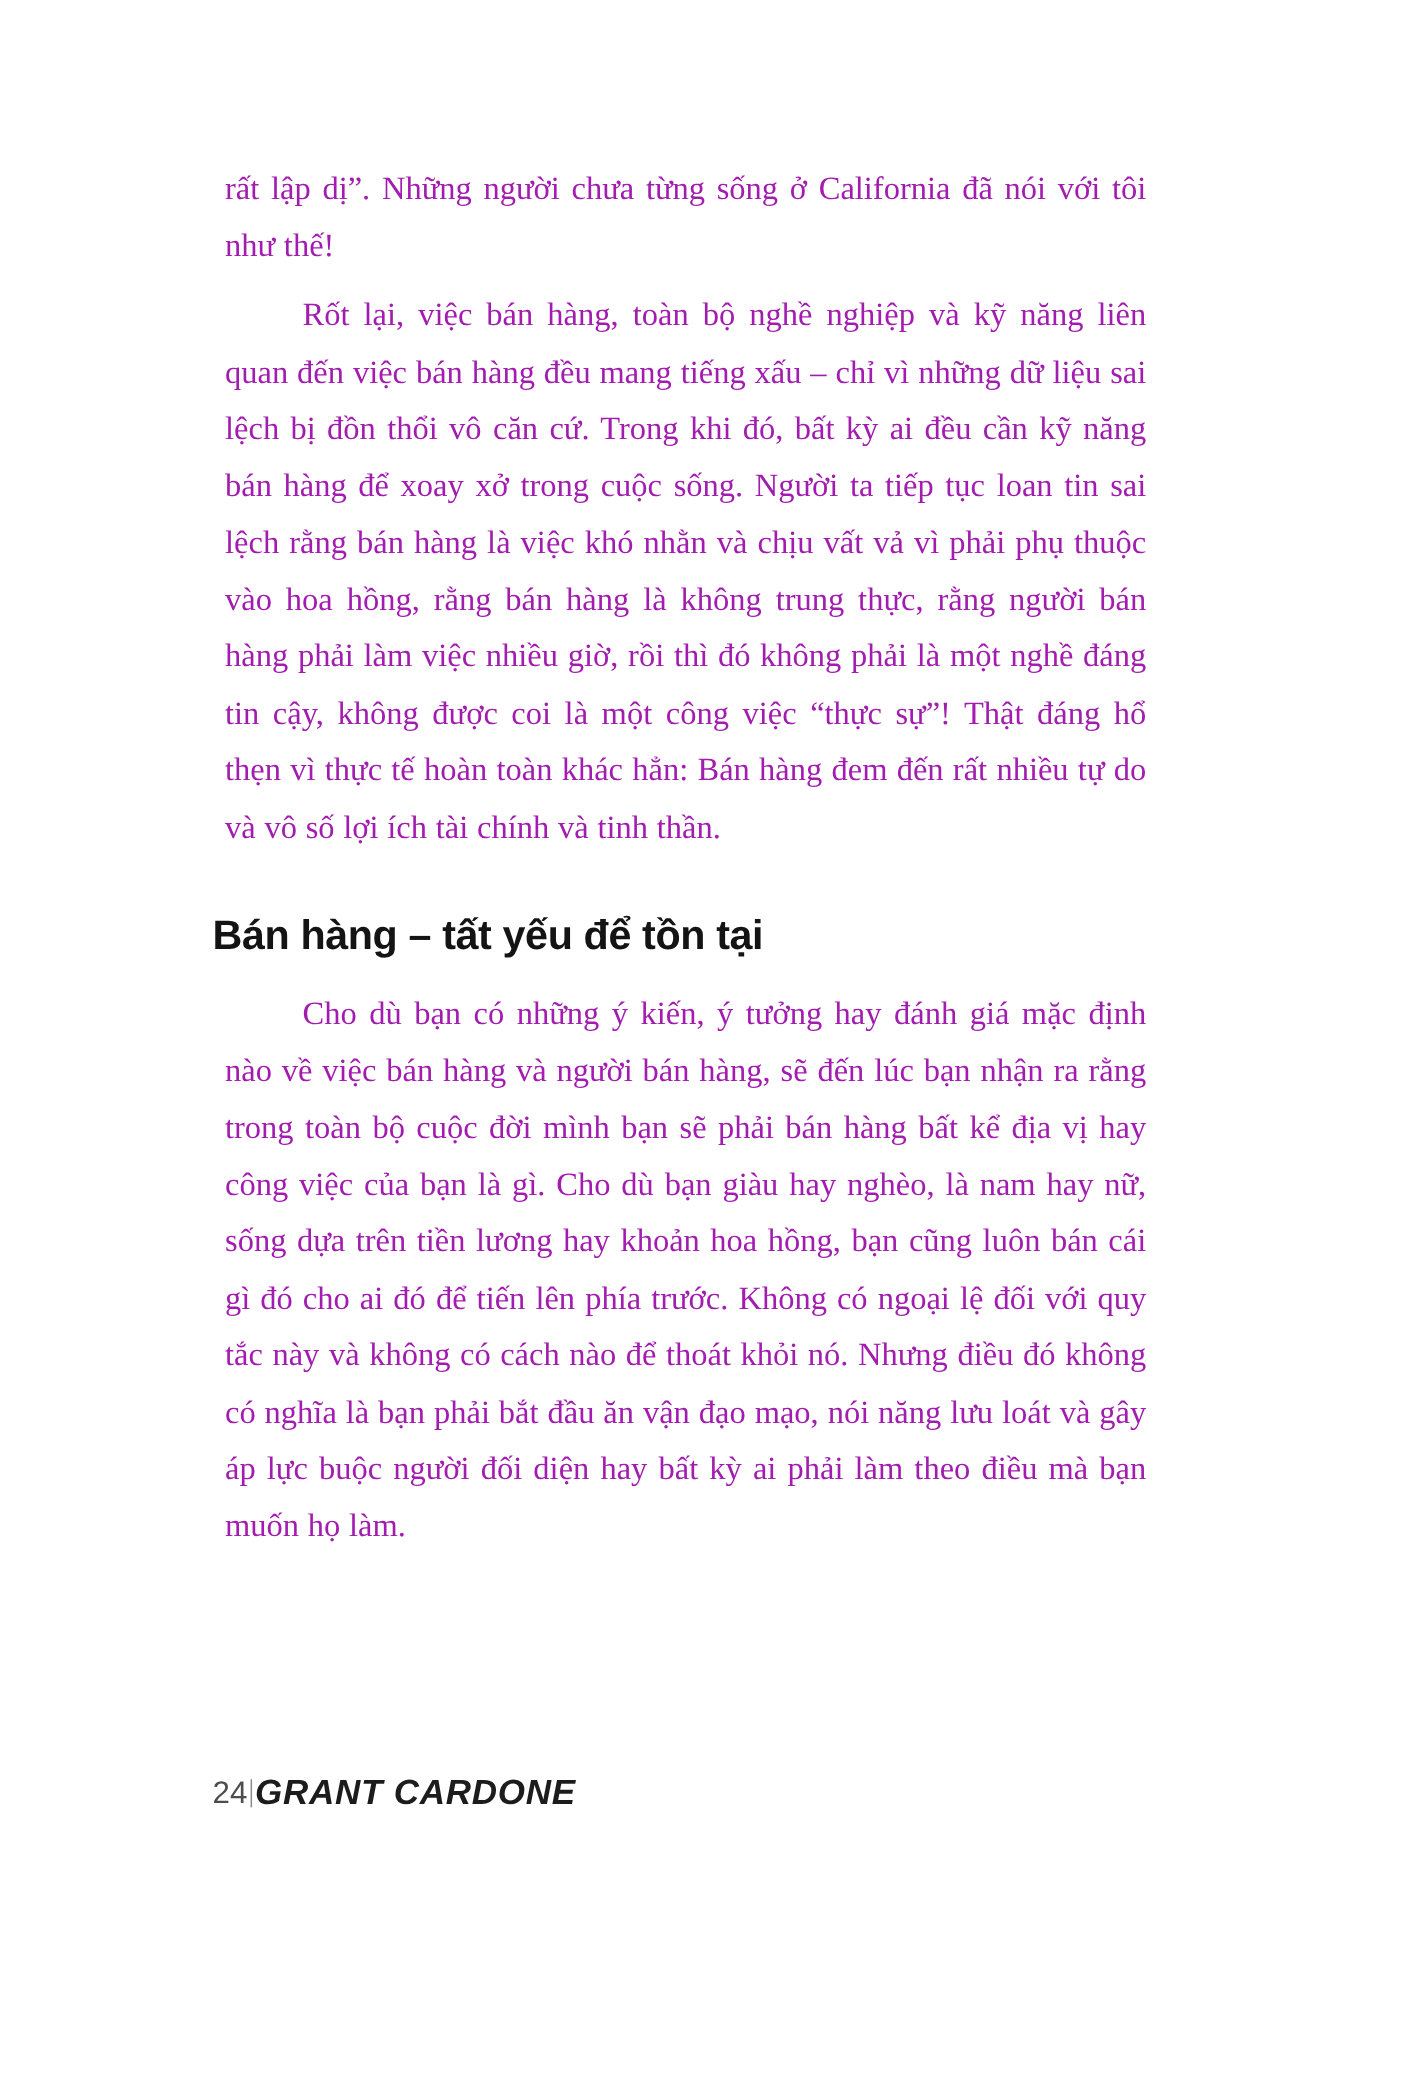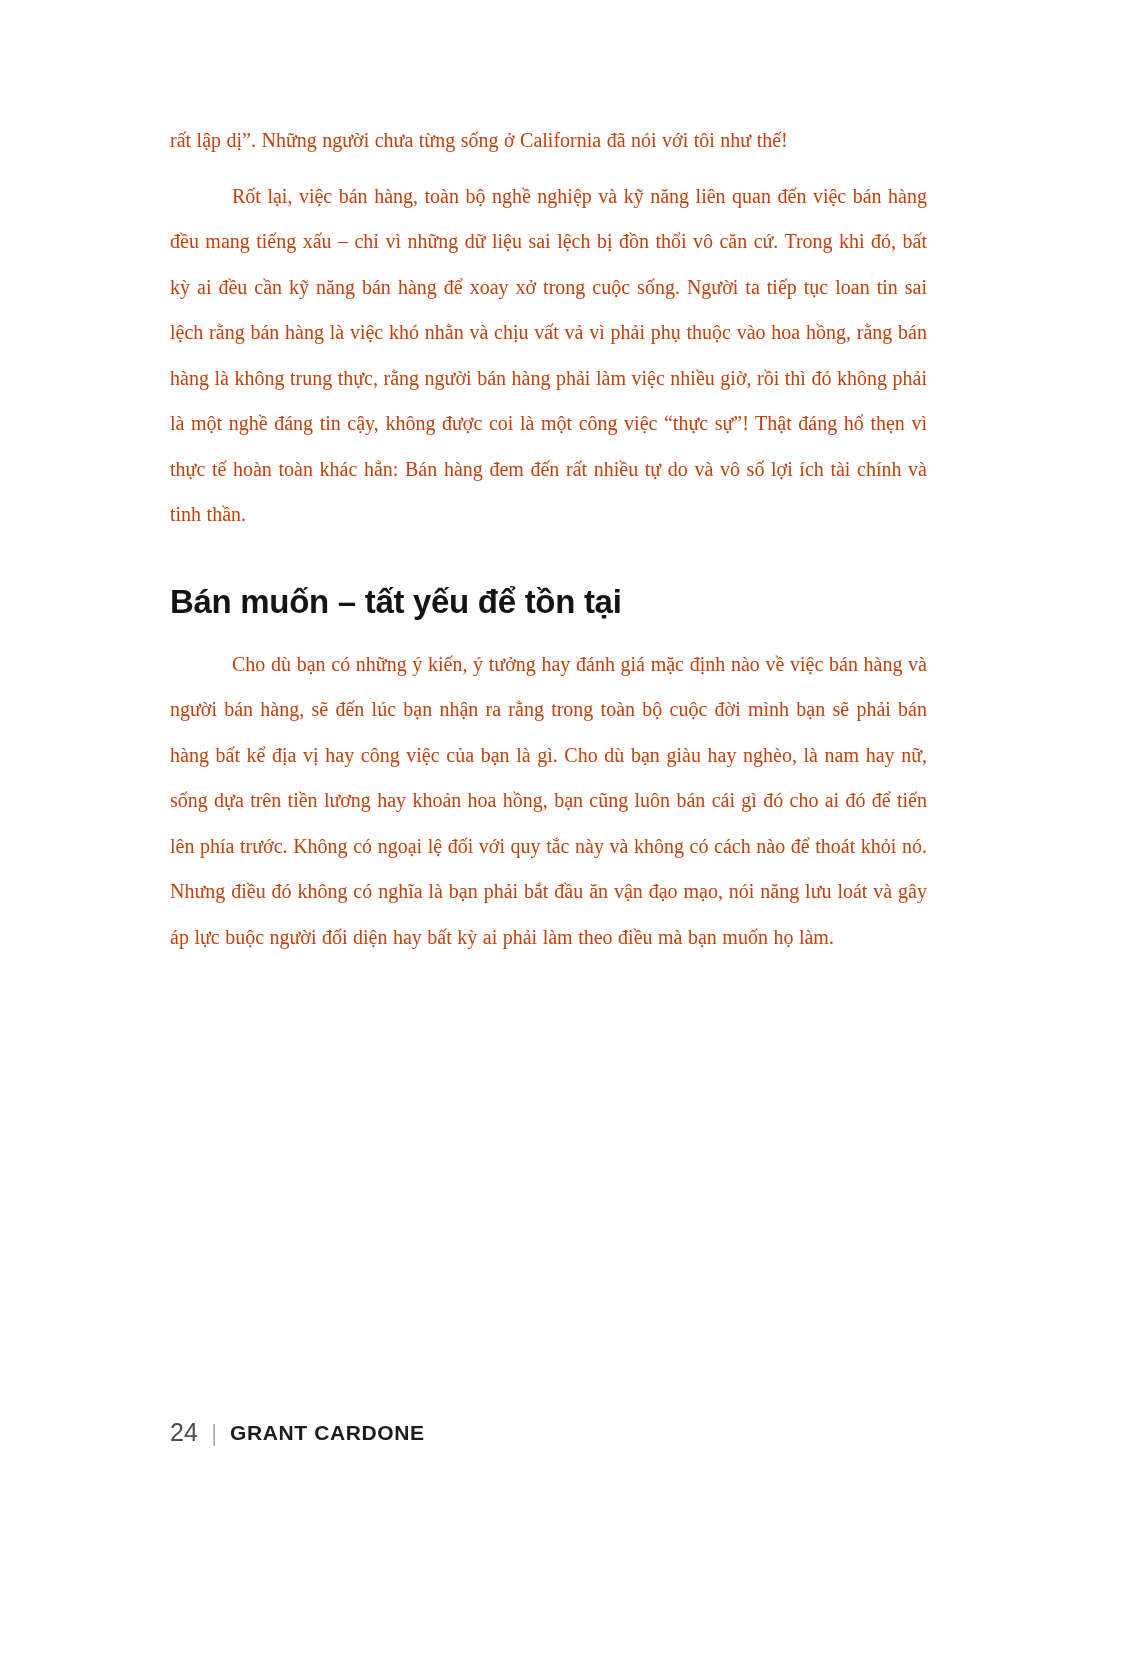--- a/index.html
+++ b/index.html
@@ -13,25 +13,25 @@
     font-family: "Liberation Serif", serif;
     color: #1e1e1e;
   }
   .text-block {
     position: absolute;
     left: 170px;
     top: 118px;
     width: 757px;
   }
   .para {
-    font-size: 20px;
+    font-size: 26px;
     line-height: 45.5px;
     text-align: justify;
-    margin: 0;
-    color: #c2410c;
+    margin: 10px;
+    color: #a21caf;
     word-spacing: 0.5px;
   }
   .para + .para { margin-top: 10px; }
   .para.indent { text-indent: 62px; }
   .para.fill-last { text-align-last: justify; }
   .italic { }
   .heading {
     font-family: "Liberation Sans", sans-serif;
     font-weight: 700;
     font-size: 33px;
@@ -39,53 +39,53 @@
     letter-spacing: -0.3px;
     color: #141414;
     margin: 44px 0 20px 0;
   }
   .footer {
     position: absolute;
     left: 170px;
     top: 1418px;
     display: flex;
     align-items: center;
-    gap: 13px;
     font-family: "Liberation Sans", sans-serif;
   }
   .footer .pagenum {
     font-size: 25px;
     font-weight: 400;
     color: #4d4d4d;
   }
   .footer .sep {
     font-size: 24px;
     font-weight: 300;
     color: #8a8a8a;
     transform: scaleX(0.6);
   }
   .footer .author {
-    font-size: 21px;
+    font-size: 28px;
     font-weight: 700;
     letter-spacing: 0.6px;
     color: #1c1c1c;
+    font-style: italic;
   }
 </style>
 </head>
 <body>
 
 <div class="book-page">
 
   <main class="text-block">
 
     <p class="para">rất lập dị”. Những người chưa từng sống ở California đã nói với tôi như thế!</p>
 
     <p class="para indent"><span>Rốt lại, việc bán hàng, toàn bộ nghề nghiệp và kỹ năng liên quan đến việc bán hàng đều mang tiếng xấu – chỉ vì những dữ liệu sai lệch bị đồn thổi vô căn cứ. Trong khi đó, bất kỳ ai đều cần kỹ năng bán hàng để xoay xở trong cuộc sống. Người ta tiếp tục loan tin sai lệch rằng bán hàng là việc khó nhằn và chịu vất vả vì phải phụ thuộc vào hoa hồng, rằng bán hàng là không trung thực, rằng người bán hàng phải làm việc nhiều giờ, rồi thì đó không phải là một nghề đáng tin cậy, không được coi là một công việc “thực sự”! Thật đáng hổ thẹn vì thực tế hoàn toàn khác hẳn: </span><span class="italic">Bán hàng đem đến rất nhiều tự do và vô số lợi ích tài chính và tinh thần.</span></p>
 
-    <h2 class="heading">Bán muốn – tất yếu để tồn tại</h2>
+    <h2 class="heading">Bán hàng – tất yếu để tồn tại</h2>
 
     <p class="para indent">Cho dù bạn có những ý kiến, ý tưởng hay đánh giá mặc định nào về việc bán hàng và người bán hàng, sẽ đến lúc bạn nhận ra rằng trong toàn bộ cuộc đời mình bạn sẽ phải bán hàng bất kể địa vị hay công việc của bạn là gì. Cho dù bạn giàu hay nghèo, là nam hay nữ, sống dựa trên tiền lương hay khoản hoa hồng, bạn cũng luôn bán cái gì đó cho ai đó để tiến lên phía trước. Không có ngoại lệ đối với quy tắc này và không có cách nào để thoát khỏi nó. Nhưng điều đó không có nghĩa là bạn phải bắt đầu ăn vận đạo mạo, nói năng lưu loát và gây áp lực buộc người đối diện hay bất kỳ ai phải làm theo điều mà bạn muốn họ làm.</p>
 
 
   </main>
 
   <footer class="footer">
     <span class="pagenum">24</span>
     <span class="sep">|</span>
     <span class="author">GRANT CARDONE</span>

